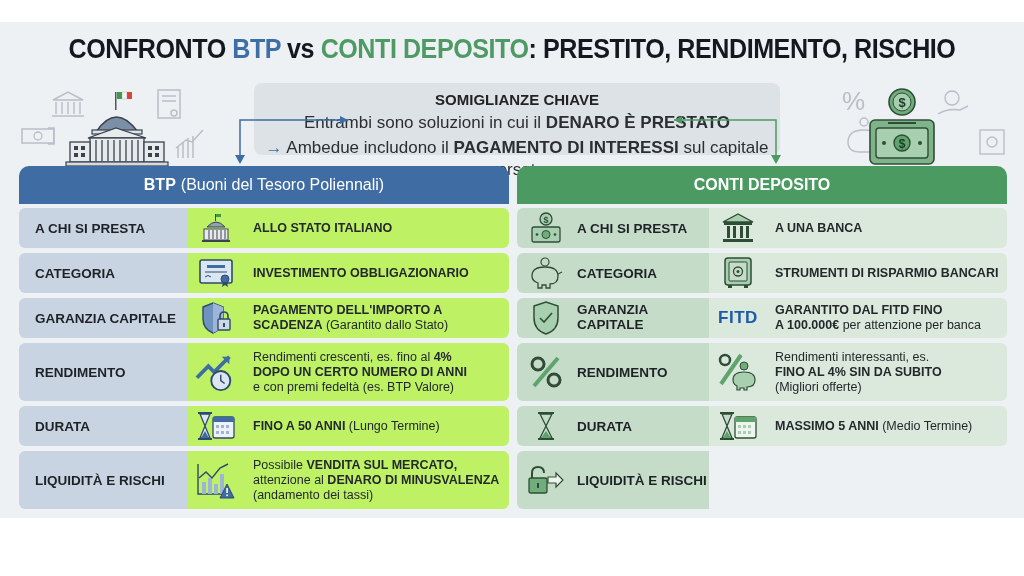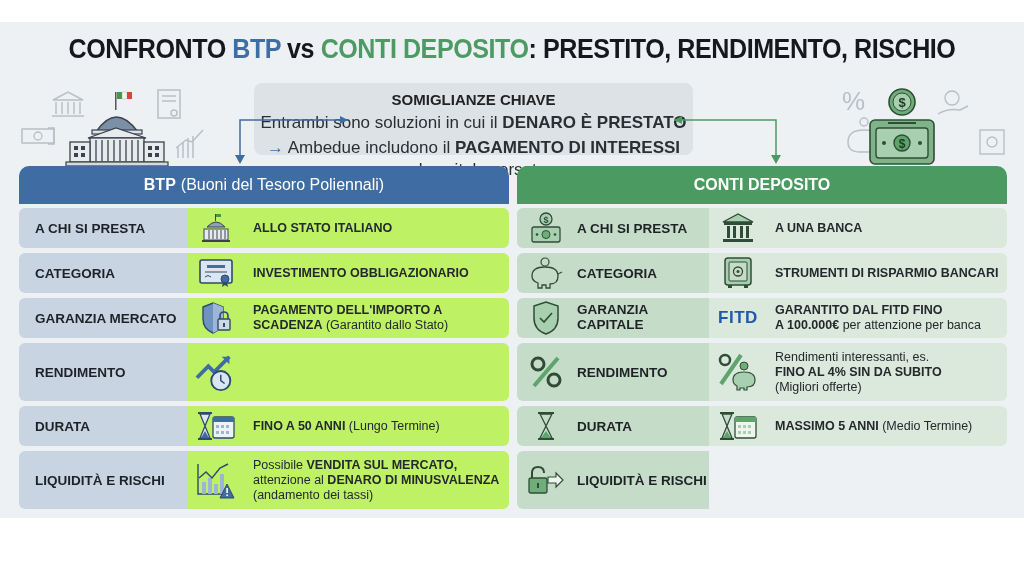--- a/index.html
+++ b/index.html
@@ -3,21 +3,21 @@
 <meta charset="utf-8">
 <style>
   * { box-sizing: border-box; margin: 0; padding: 0; }
   html, body { width: 1024px; height: 576px; background: #ffffff; overflow: hidden; }
   body { font-family: "Liberation Sans", "DejaVu Sans", sans-serif; color: #1f2328; }
   .canvas { position: absolute; left: 0; top: 22px; width: 1024px; height: 496px; background: #eef1f4; }
   .title { position: absolute; left: 0; top: 34px; width: 1024px; text-align: center; font-weight: 700; font-size: 27px; letter-spacing: -0.5px; color: #15181c; font-family: "Liberation Sans", sans-serif; transform: scaleX(0.93); }
   .title .blue { color: #3d6ea6; }
   .title .green { color: #4e9a64; }
 
-  .sim { position: absolute; left: 254px; top: 83px; width: 439px; height: 72px; background: #dde2e7; border-radius: 8px; text-align: center; }
+  .sim { position: absolute; left: 254px; top: 83px; width: 526px; height: 72px; background: #dde2e7; border-radius: 8px; text-align: center; }
   .sim h2 { font-size: 15px; font-weight: 700; margin-top: 8px; color: #222; }
   .sim p { font-size: 17px; color: #2b2f33; margin-top: 4px; line-height: 1.25; }
   .sim p b { font-weight: 700; }
 
   .panel { position: absolute; top: 166px; width: 490px; }
   .panel.left { left: 19px; }
   .panel.right { left: 517px; }
   .panel-header { height: 38px; border-radius: 10px 10px 0 0; color: #fff; font-size: 16px; display: flex; align-items: center; justify-content: center; }
   .left .panel-header { background: #3e6ca3; }
   .right .panel-header { background: #4b9a62; font-weight: 700; }
@@ -180,21 +180,21 @@
               <line x1="7" y1="14" x2="29" y2="14" stroke="#2f4a6b"></line>
               <path d="M7 19 Q10 16 13 19" fill="none" stroke="#2f4a6b"></path>
               <circle cx="27" cy="21" r="4" fill="#3e6ca3" stroke="#2f4a6b"></circle>
               <path d="M25 24 L24 29 L27 27 L30 29 L29 24" fill="#2f4a6b"></path>
             </svg>
         </span>
         <span class="txt"><b>INVESTIMENTO OBBLIGAZIONARIO</b></span>
       </div>
     </div>
     <div class="row">
-      <div class="k">GARANZIA MERCATO</div>
+      <div class="k">GARANZIA CAPITALE</div>
       <div class="v">
         <span class="ic">
           <svg width="34" height="34" viewBox="0 0 34 34">
               <path d="M4 6 L14 2 L24 6 L24 18 Q24 28 14 32 Q4 28 4 18 Z" fill="#6f93c0" stroke="#2f4a6b" stroke-width="1.4"></path>
               <path d="M14 2 L24 6 L24 18 Q24 28 14 32 Z" fill="#9db6d6"></path>
               <path d="M21 18 L21 15 Q21 11 25 11 Q29 11 29 15 L29 18" fill="none" stroke="#2f4a6b" stroke-width="1.6"></path>
               <rect x="19" y="18" width="12" height="11" rx="1" fill="#cfd9e6" stroke="#2f4a6b" stroke-width="1.4"></rect>
               <rect x="24" y="22" width="2" height="4" fill="#2f4a6b"></rect>
             </svg>
         </span>
@@ -204,20 +204,25 @@
     <div class="row tall">
       <div class="k">RENDIMENTO</div>
       <div class="v">
         <span class="ic">
           <svg width="44" height="44" viewBox="0 0 44 44">
               <path d="M2 28 L14 16 L20 22 L36 6" fill="none" stroke="#3e6ca3" stroke-width="4"></path>
               <path d="M36 6 L28 6 L36 14 Z" fill="#3e6ca3"></path>
               <circle cx="27" cy="31" r="10" fill="#dbe6f3" stroke="#2f4a6b" stroke-width="2"></circle>
               <path d="M27 25 L27 31 L31 34" fill="none" stroke="#2f4a6b" stroke-width="1.5"></path>
             </svg>
+        </span>
+        <span class="txt">
+          <span>Rendimenti crescenti, es. fino al </span><b>4%</b><br>
+          <b>DOPO UN CERTO NUMERO DI ANNI</b><br>
+          <span>e con premi fedeltà (es. BTP Valore)</span>
         </span>
       </div>
     </div>
     <div class="row">
       <div class="k">DURATA</div>
       <div class="v">
         <span class="ic">
           <svg width="40" height="32" viewBox="0 0 40 32">
               <rect x="2" y="2" width="14" height="2" fill="#2f4a6b"></rect>
               <rect x="2" y="28" width="14" height="2" fill="#2f4a6b"></rect>

